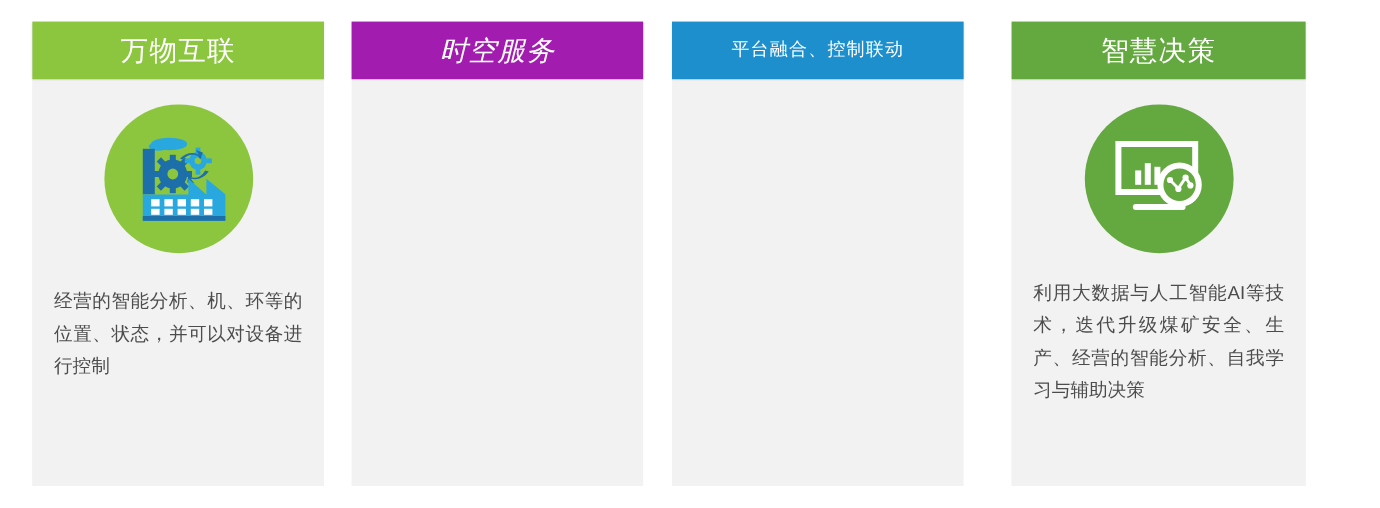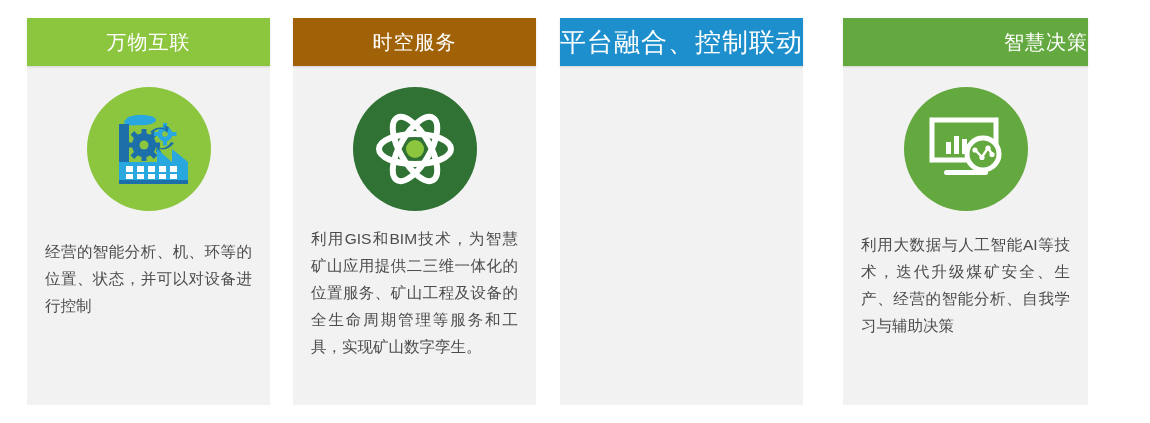--- a/index.html
+++ b/index.html
@@ -37,34 +37,34 @@
   .card-2 { left: 293px; }
   .card-3 { left: 560px; }
   .card-4 { left: 843px; width: 245px; }
 
   
   .card-header {
     height: 48px;
     line-height: 48px;
     text-align: center;
     color: #ffffff;
-    font-size: 20px;
+    font-size: 23px;
     font-weight: 400;
     letter-spacing: 1px;
     white-space: nowrap;
     overflow: hidden;
     flex: 0 0 auto;
     box-shadow: 0 1px 2px rgba(0,0,0,0.12);
     position: relative;
     z-index: 2;
   }
   .card-1 .card-header { background: #8cc63e; }
-  .card-2 .card-header { background: #a16207; }
-  .card-3 .card-header { background: #1d8fcd; font-size: 26px; }
-  .card-4 .card-header { background: #64a93f; text-align: right; }
+  .card-2 .card-header { background: #a21caf; font-style: italic; }
+  .card-3 .card-header { background: #1d8fcd; font-size: 15px; }
+  .card-4 .card-header { background: #64a93f; }
 
   
   .card-body {
     flex: 1 1 auto;
     background: #f2f2f2;
     position: relative;
   }
 
   .icon-wrap {
     display: flex;
@@ -161,37 +161,20 @@
             </svg>
           </span>
         </div>
       </div>
       <p class="card-desc">经营的智能分析、机、环等的位置、状态，并可以对设备进行控制</p>
     </div>
   </div>
 
   <div class="card card-2">
     <div class="card-header">时空服务</div>
-    <div class="card-body">
-      <div class="icon-wrap">
-        <div class="icon-circle">
-          <span>
-            <svg width="80" height="72" viewBox="0 0 80 72">
-              <g fill="none" stroke="#ffffff" stroke-width="6">
-                <ellipse cx="40" cy="36" rx="36" ry="15"></ellipse>
-                <ellipse cx="40" cy="36" rx="36" ry="15" transform="rotate(60 40 36)"></ellipse>
-                <ellipse cx="40" cy="36" rx="36" ry="15" transform="rotate(120 40 36)"></ellipse>
-              </g>
-              <circle cx="40" cy="36" r="9" fill="#8cc63e"></circle>
-            </svg>
-          </span>
-        </div>
-      </div>
-      <p class="card-desc">利用GIS和BIM技术，为智慧矿山应用提供二三维一体化的位置服务、矿山工程及设备的全生命周期管理等服务和工具，实现矿山数字孪生。</p>
-    </div>
   </div>
 
   <div class="card card-3">
     <div class="card-header">平台融合、控制联动</div>
   </div>
 
   <div class="card card-4">
     <div class="card-header">智慧决策</div>
     <div class="card-body">
       <div class="icon-wrap">

